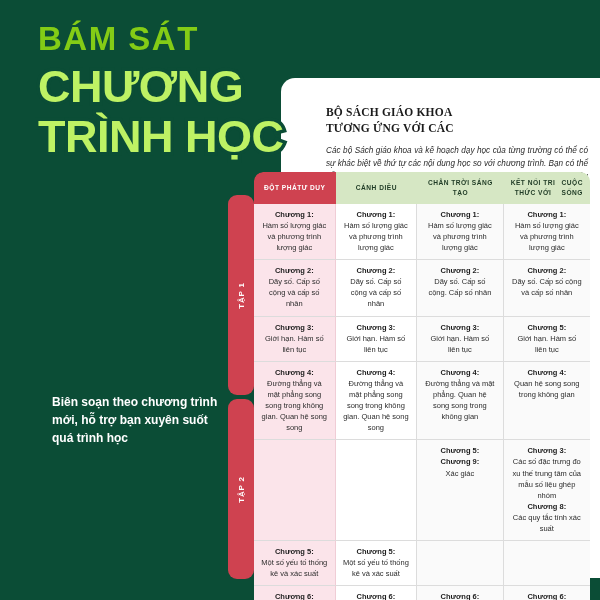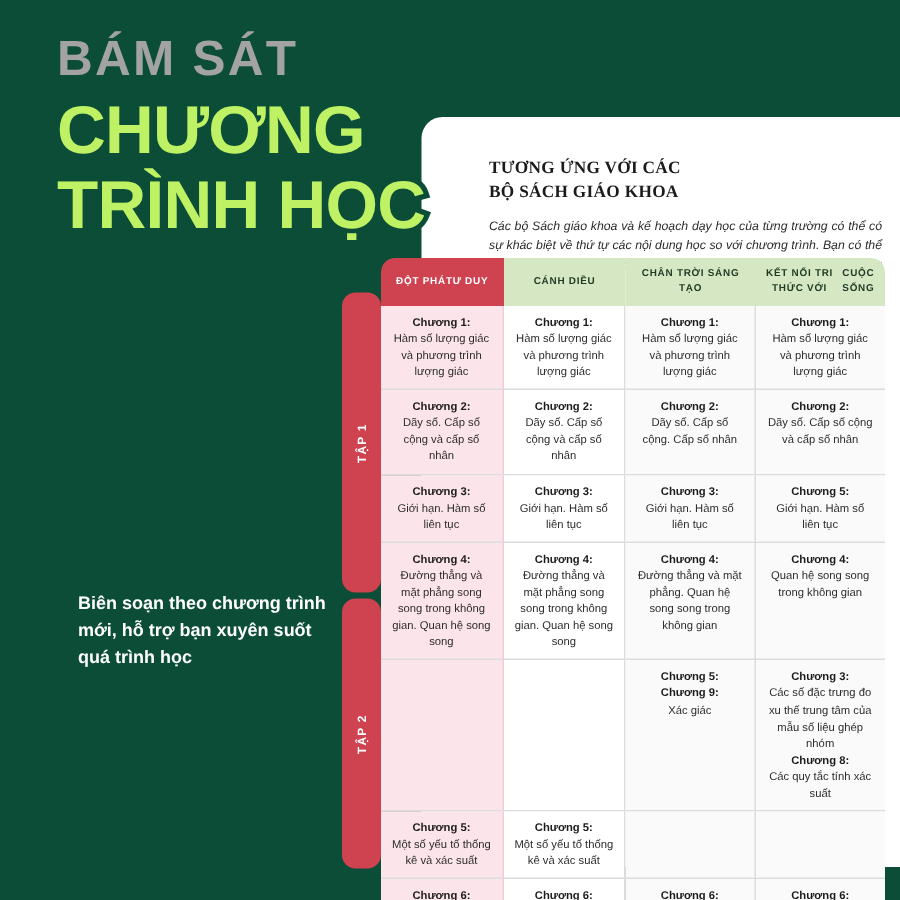--- a/index.html
+++ b/index.html
@@ -17,21 +17,21 @@
   .hero {
     position: absolute;
     left: 38px; top: 22px;
     z-index: 5;
     pointer-events: none;
   }
   .hero-line1 {
     font-size: 33px;
     font-weight: 700;
     letter-spacing: 1.5px;
-    color: #a3a3a3;
+    color: #84cc16;
     line-height: 1.05;
     white-space: nowrap;
   }
   .hero-line2, .hero-line3 {
     font-size: 45px;
     font-weight: 800;
     letter-spacing: -0.5px;
     color: #bef264;
     line-height: 1.08;
     white-space: nowrap;
@@ -166,22 +166,22 @@
 <div class="panel"></div>
 
 <div class="hero">
   <div class="hero-line1">BÁM SÁT</div>
   <div class="hero-line2">CHƯƠNG</div>
   <div class="hero-line3">TRÌNH HỌC</div>
 </div>
 
 <div class="intro">
   <div class="intro-title">
+    <div>BỘ SÁCH GIÁO KHOA</div>
     <div>TƯƠNG ỨNG VỚI CÁC</div>
-    <div>BỘ SÁCH GIÁO KHOA</div>
   </div>
   <div class="intro-body">Các bộ Sách giáo khoa và kế hoạch dạy học của từng trường có thể có sự khác biệt về thứ tự các nội dung học so với chương trình. Bạn có thể dễ dàng tìm kiếm phần nội dung mình đang học dựa trên bảng tra cứu dưới đây.</div>
 </div>
 
 <div class="caption">Biên soạn theo chương trình mới, hỗ trợ bạn xuyên suốt quá trình học</div>
 
 <div class="table-wrap">
   <div class="spine">
     <div class="spine-seg s1">
       <span>TẬP 1</span>

